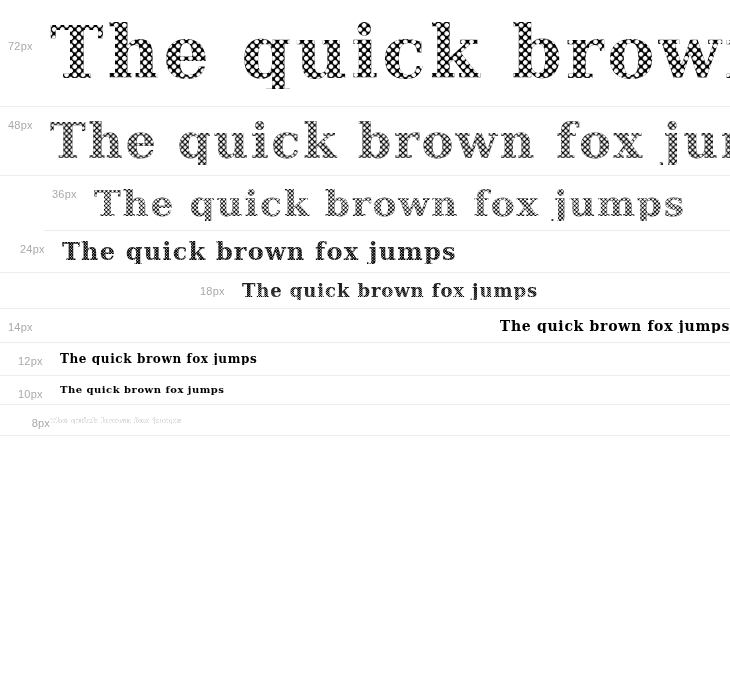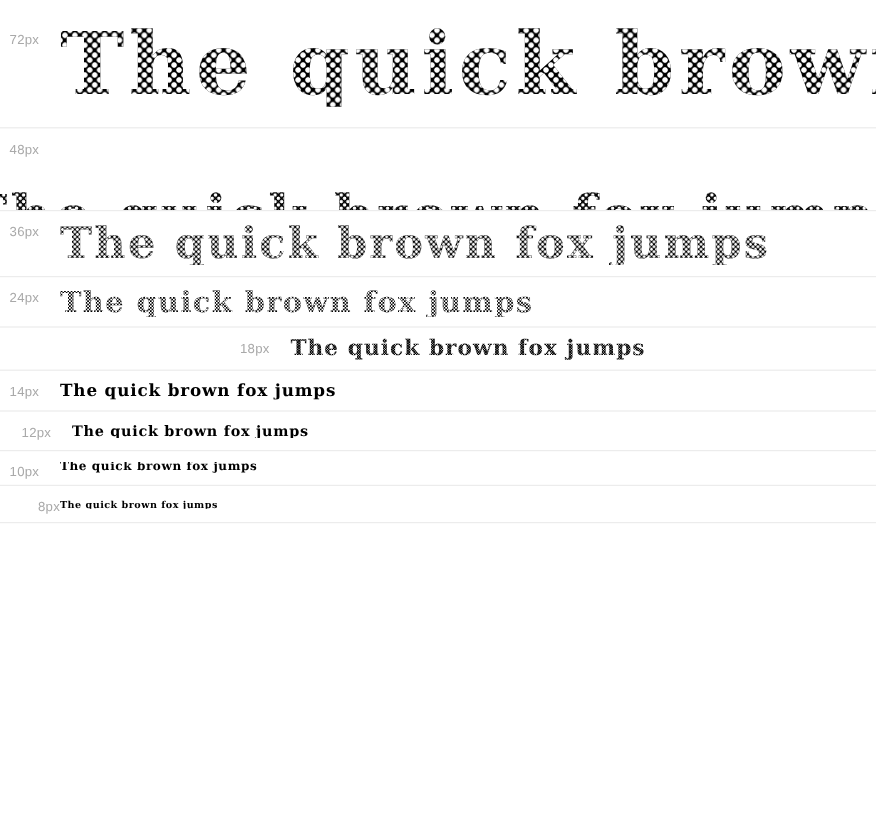--- a/index.html
+++ b/index.html
@@ -50,29 +50,29 @@
         radial-gradient(circle, #ffffff 0.027em, rgba(255,255,255,0) 0.036em),
         radial-gradient(circle, #ffffff 0.027em, rgba(255,255,255,0) 0.036em),
         linear-gradient(var(--ink, #000000), var(--ink, #000000));
       background-size: 0.115em 0.115em, 0.115em 0.115em, 100% 100%;
       background-position: 0 0, 0.0575em 0.0575em, 0 0;
       -webkit-background-clip: text;
       background-clip: text;
     }
   }
   .r72 { height: 107px; }
-  .r48 { height: 69px; flex-direction: column;  }
-  .r36 { height: 55px;  }
-  .r24 { height: 42px;  }
+  .r48 { height: 69px;  }
+  .r36 { height: 55px; margin-left: 44px;  }
+  .r24 { height: 42px; padding-left: 12px;  }
   .r18 { height: 36px; justify-content: center;  }
-  .r14 { height: 34px;  }
+  .r14 { height: 34px; justify-content: space-between;  }
   .r12 { height: 33px; padding-left: 10px;  }
-  .r10 { height: 29px;  }
+  .r10 { height: 29px; padding-left: 10px;  }
   .r8  { height: 31px; text-align: right;  }
-  .r72 .size-label { padding-top: 28px; }
+  .r72 .size-label { padding-top: 40px; }
 </style>
 </head>
 <body>
 
 <div class="waterfall">
 
   <div class="row r72">
     <div class="size-label">72px</div>
     <div class="sample" style="font-size: 72px;">The quick brown fox jumps</div>
   </div>

